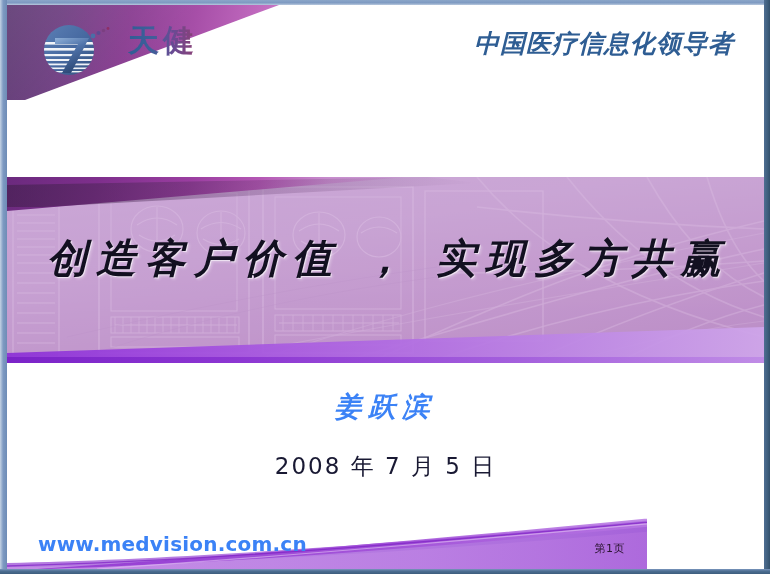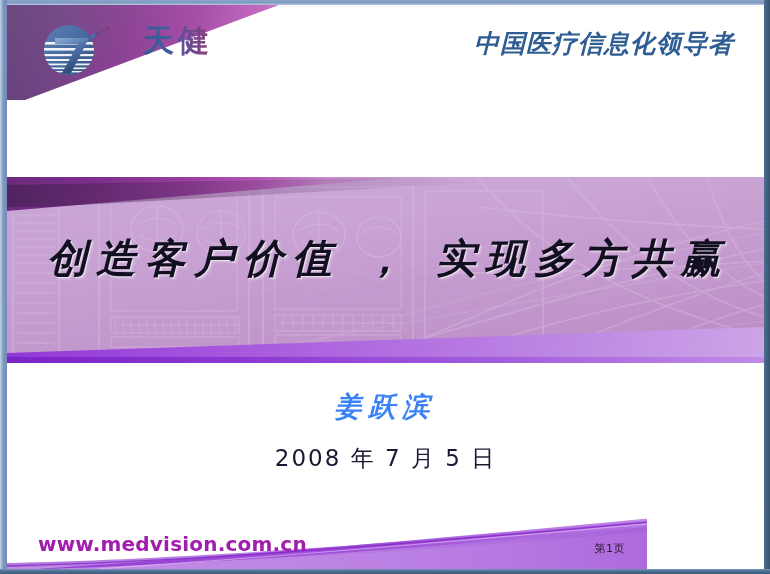--- a/index.html
+++ b/index.html
@@ -91,21 +91,20 @@
     font-family: "DejaVu Sans", "Liberation Sans", sans-serif;
     font-size: 31px;
     font-weight: bold;
     letter-spacing: 4px;
     line-height: 38px;
     background: linear-gradient(90deg, #2f5d95 0%, #3f5f9a 35%, #6a4a93 65%, #8e3f72 100%);
     -webkit-background-clip: text;
     background-clip: text;
     color: transparent;
     white-space: nowrap;
-    margin-left: 15px;
   }
   .logo-en {
     position: absolute;
     left: 86px; top: 38px;
     font-family: "DejaVu Sans", "Liberation Sans", sans-serif;
     font-size: 15px;
     font-weight: bold;
     letter-spacing: 2px;
     color: #8a2f5c;
     white-space: nowrap;
@@ -207,21 +206,21 @@
     font-family: "DejaVu Serif", "Liberation Serif", serif;
     font-size: 27px;
     font-weight: bold;
     font-style: italic;
     letter-spacing: 7px;
     color: #3b82f6;
     white-space: nowrap;
   }
   .date-line {
     position: absolute;
-    left: 0; right: 0; top: 80px;
+    left: 0; right: 0; top: 88px;
     text-align: center;
     font-family: "DejaVu Sans", "Liberation Sans", sans-serif;
     font-size: 23px;
     letter-spacing: 2px;
     color: #191933;
     white-space: nowrap;
   }
 
   
   .footer-swoosh {
@@ -230,21 +229,21 @@
     width: 640px; height: 62px;
     overflow: hidden;
   }
   .site-url {
     position: absolute;
     left: 38px; bottom: 18px;
     font-family: "DejaVu Sans", "Liberation Sans", sans-serif;
     font-size: 20px;
     font-weight: bold;
     letter-spacing: 0.2px;
-    color: #a21caf;
+    color: #3b82f6;
     white-space: nowrap;
     z-index: 4;
   }
   .page-num {
     position: absolute;
     right: 22px; bottom: 13px;
     font-family: "DejaVu Sans", "Liberation Sans", sans-serif;
     font-size: 11px;
     color: #2a1430;
     letter-spacing: 0.5px;

